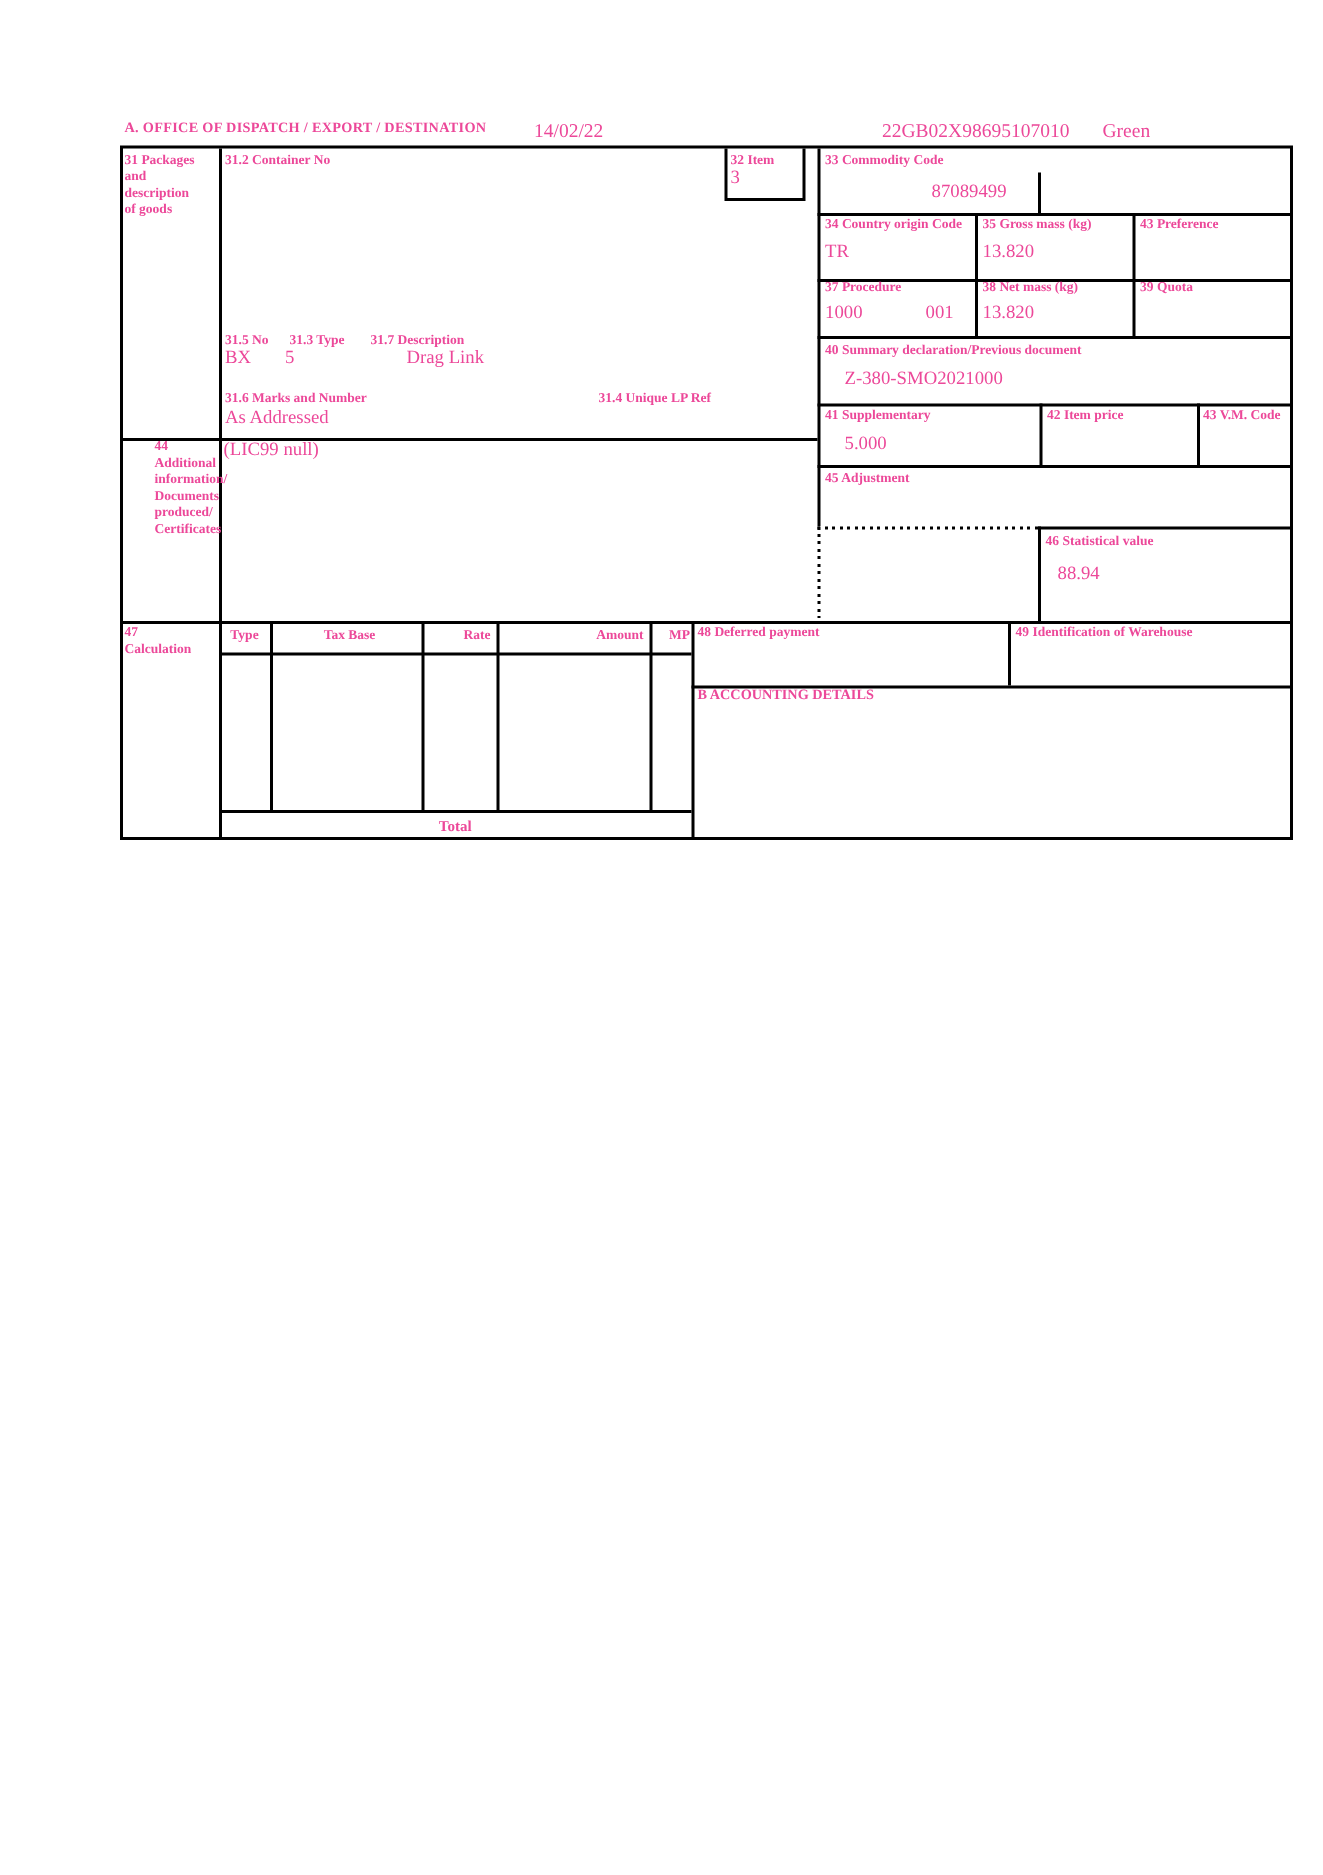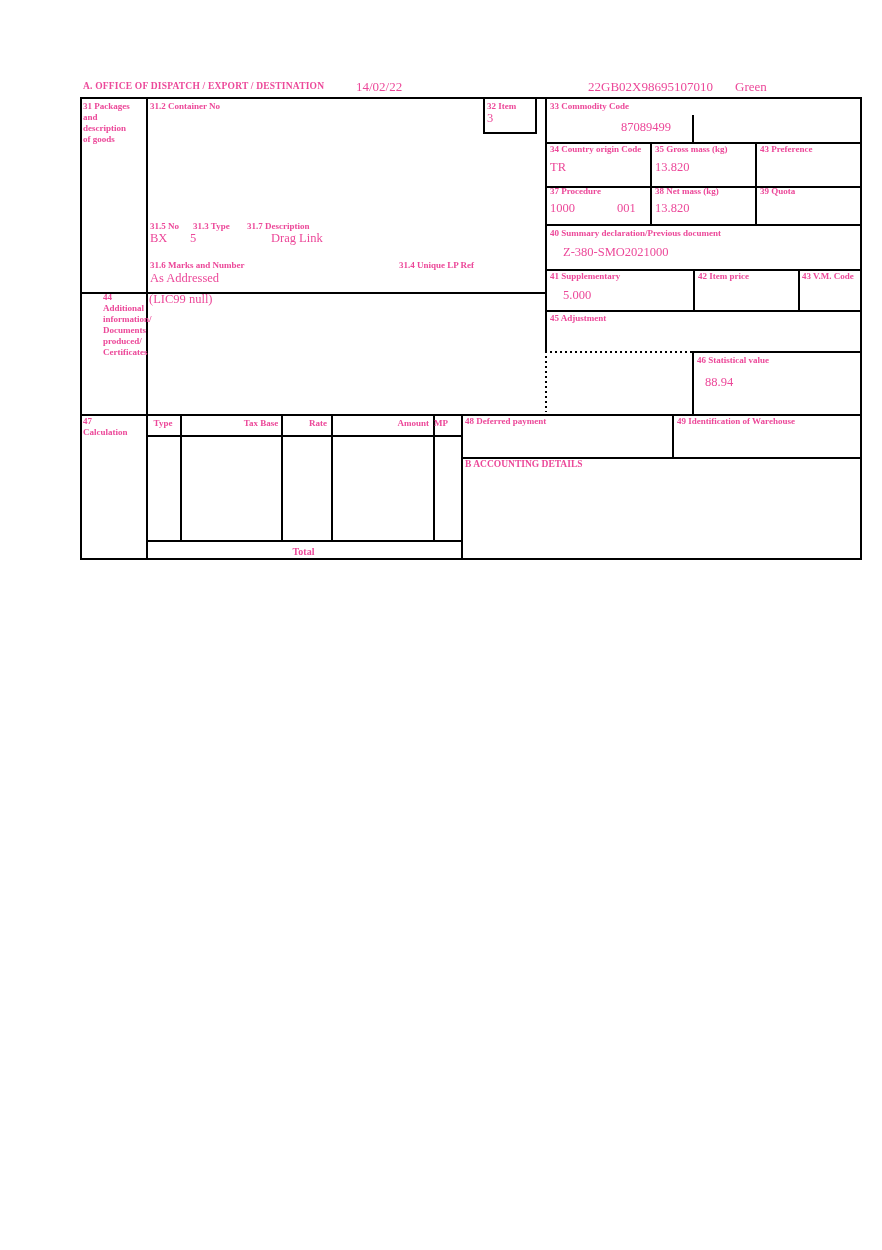--- a/index.html
+++ b/index.html
@@ -113,23 +113,23 @@
 Certificates</div>
   <div class="val" style="left:149px;top:292px;">(LIC99 null)</div>
 
   <div class="lbl" style="left:550px;top:313px;">45 Adjustment</div>
   <div class="lbl" style="left:697px;top:355px;">46 Statistical value</div>
   <div class="val" style="left:705px;top:375px;">88.94</div>
 
   <div class="lbl" style="left:83px;top:416px;width:84px;">47
 Calculation</div>
   <div class="lbl cent" style="left:146px;top:418px;width:34px;">Type</div>
-  <div class="lbl cent" style="left:180px;top:418px;width:106px;margin-left:28px;">Tax Base</div>
+  <div class="lbl cent" style="left:180px;top:418px;width:106px;">Tax Base</div>
   <div class="lbl rt" style="left:281px;top:418px;width:46px;">Rate</div>
   <div class="lbl rt" style="left:331px;top:418px;width:98px;">Amount</div>
-  <div class="lbl cent" style="left:433px;top:418px;width:16px;">MP</div>
+  <div class="lbl cent" style="left:445px;top:418px;width:16px;">MP</div>
   <div class="lbl cent" style="left:146px;top:546px;width:315px;font-size:10px;">Total</div>
 
   <div class="lbl" style="left:465px;top:416px;">48 Deferred payment</div>
   <div class="lbl" style="left:677px;top:416px;">49 Identification of Warehouse</div>
   <div class="lbl" style="left:465px;top:459px;font-size:9.5px;">B ACCOUNTING DETAILS</div>
 
 </div>
 
 </body></html>

